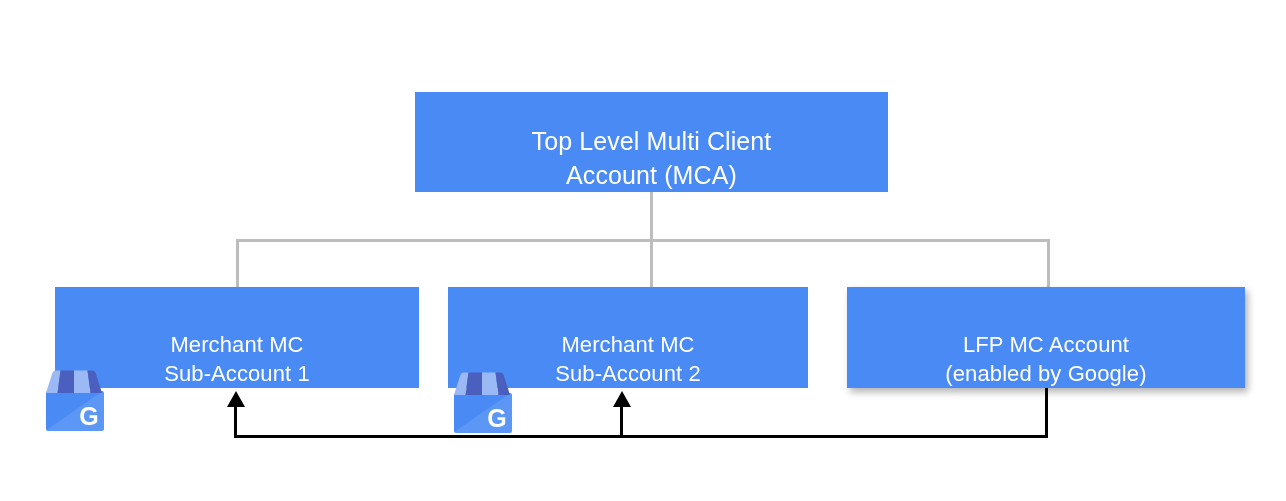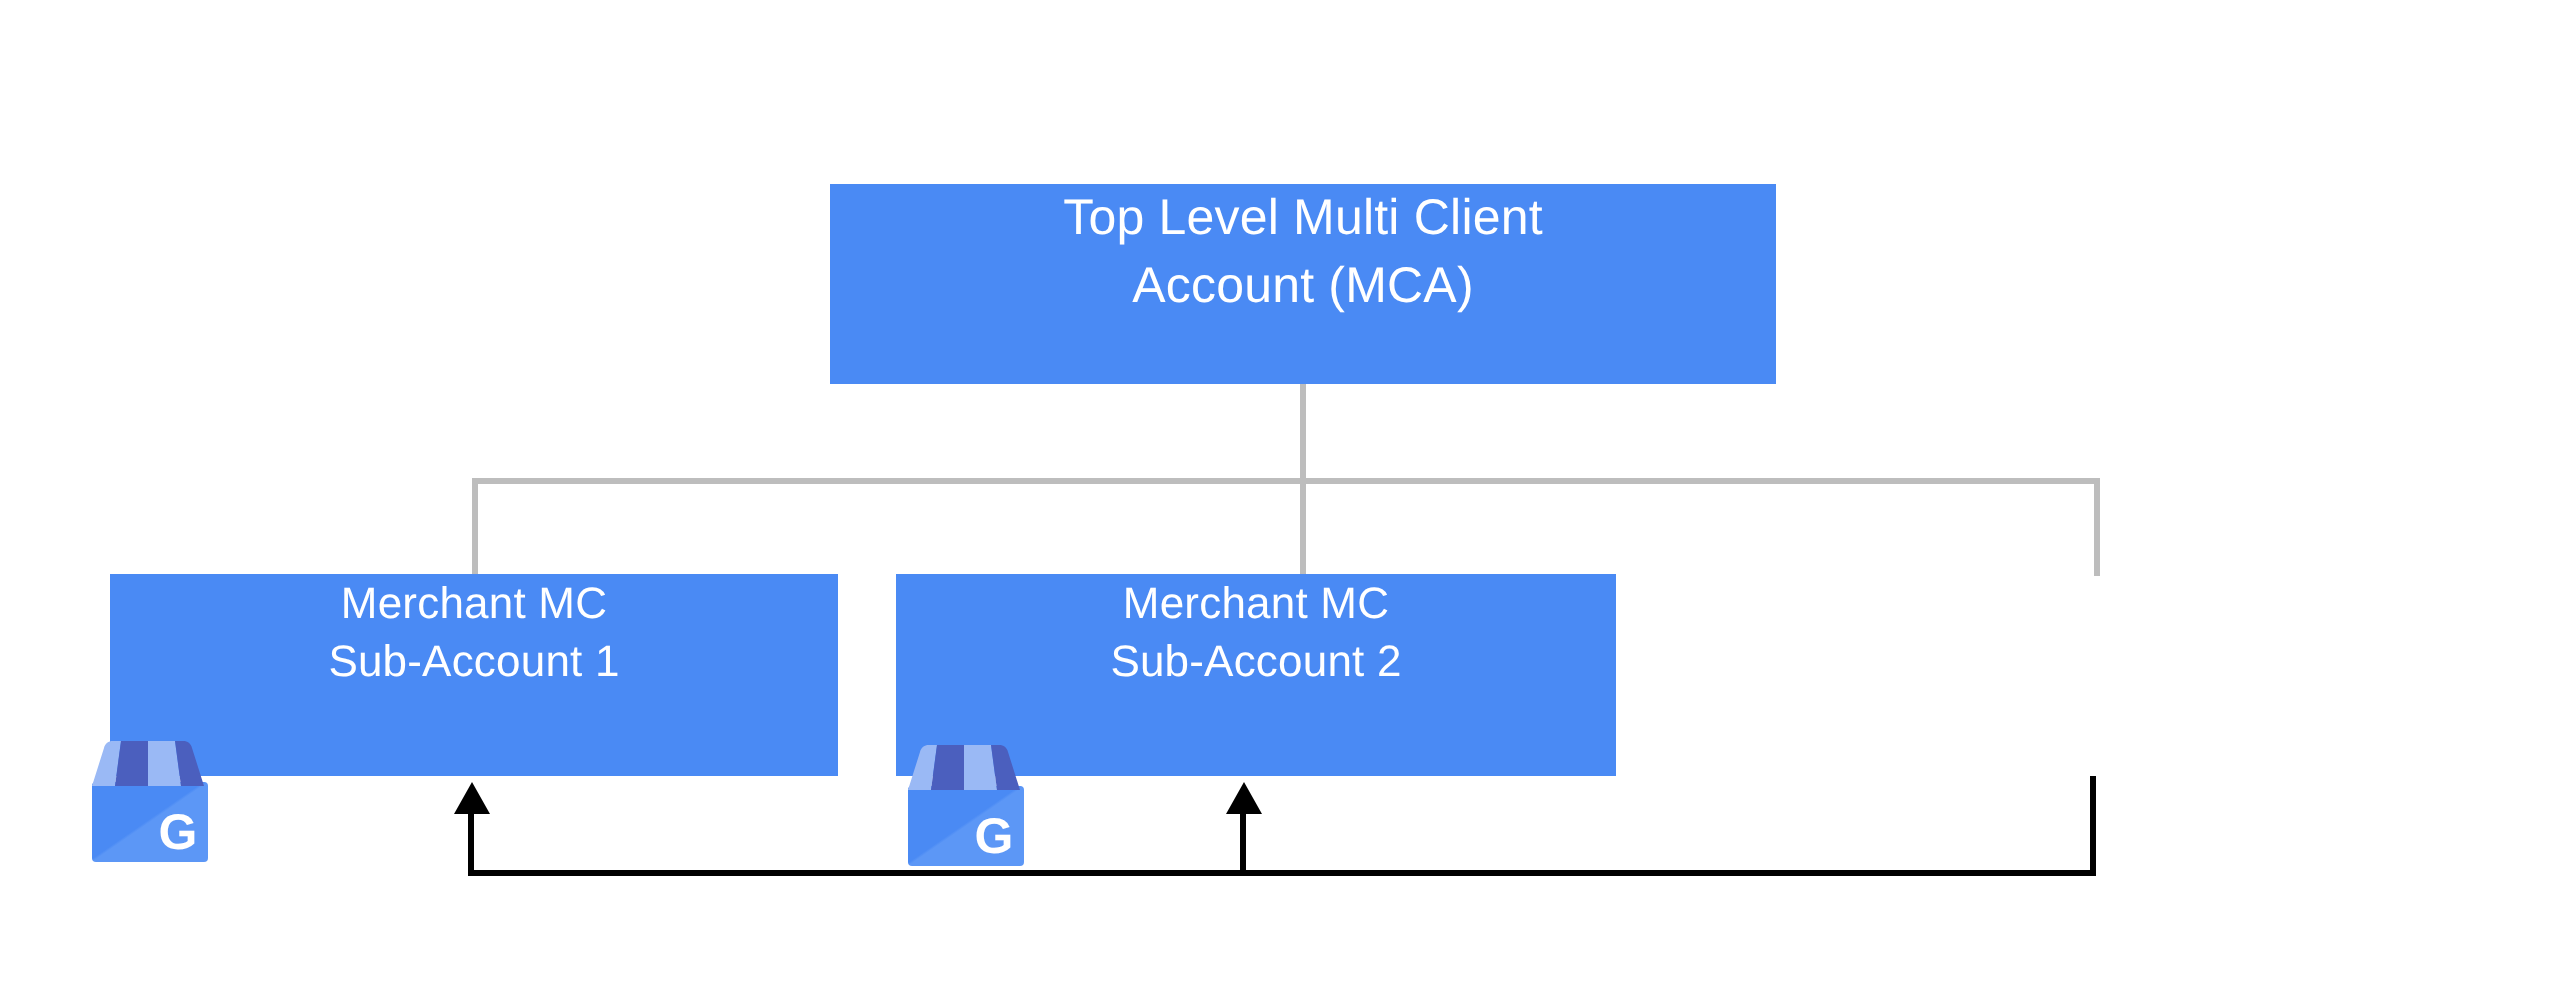--- a/index.html
+++ b/index.html
@@ -19,21 +19,21 @@
     overflow: hidden;
   }
 
   
   .node {
     position: absolute;
     box-sizing: border-box;
     background: #4a8af4;
     color: #ffffff;
     display: flex;
-    align-items: flex-start;
+    align-items: flex-end;
     justify-content: center;
     text-align: center;
     font-size: 22px;
     line-height: 29px;
     letter-spacing: 0.1px;
     font-weight: 400;
     white-space: pre-line;
     z-index: 4;
   }
   .node .label {
@@ -184,20 +184,24 @@
   <div class="node" id="node-sub1">
     <span class="label">Merchant MC
 Sub-Account 1</span>
   </div>
 
   <div class="node" id="node-sub2">
     <span class="label">Merchant MC
 Sub-Account 2</span>
   </div>
 
+  <div class="node" id="node-lfp">
+    <span class="label">LFP MC Account
+(enabled by Google)</span>
+  </div>
 
   <svg class="gmb-icon" id="gmb-1" viewBox="0 0 72 72">
     <defs>
       <linearGradient id="shade1" x1="0" y1="0" x2="1" y2="1">
         <stop offset="0%" stop-color="#4a8af4"></stop>
         <stop offset="48%" stop-color="#4a8af4"></stop>
         <stop offset="50%" stop-color="#5c97f6"></stop>
         <stop offset="100%" stop-color="#5c97f6"></stop>
       </linearGradient>
     </defs>

